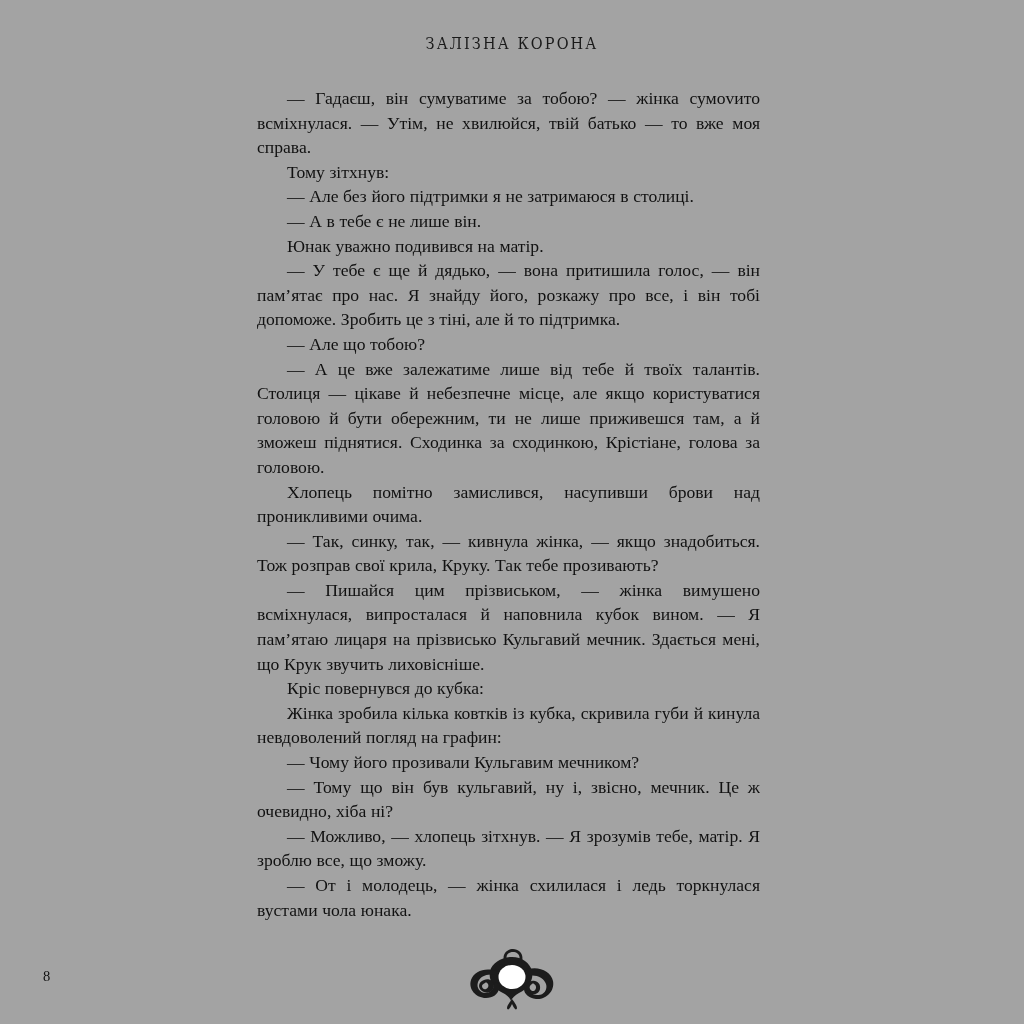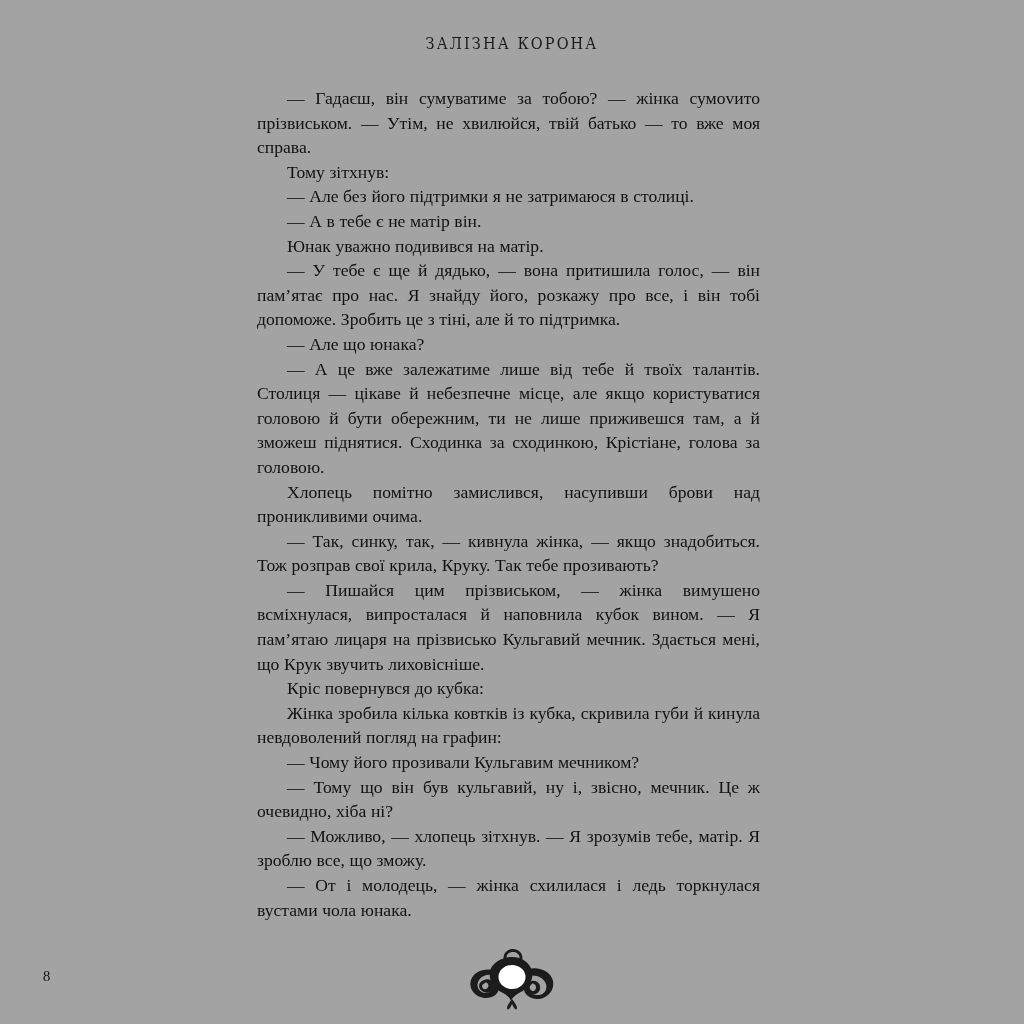--- a/index.html
+++ b/index.html
@@ -103,27 +103,27 @@
   }
 </style>
 </head>
 <body>
 
 <div class="page">
 
   <div class="running-head">ЗАЛІЗНА КОРОНА</div>
 
   <div class="text-column">
-      <p class="para">— Гадаєш, він сумуватиме за тобою? — жінка сумо­vито прізвиськом. — Утім, не хвилюйся, твій батько — то вже моя справа.</p>
+      <p class="para">— Гадаєш, він сумуватиме за тобою? — жінка сумо­vито всміхнулася. — Утім, не хвилюйся, твій батько — то вже моя справа.</p>
       <p class="para">Тому зітхнув:</p>
       <p class="para">— Але без його підтримки я не затримаюся в столиці.</p>
-      <p class="para">— А в тебе є не матір він.</p>
+      <p class="para">— А в тебе є не лише він.</p>
       <p class="para">Юнак уважно подивився на матір.</p>
       <p class="para">— У тебе є ще й дядько, — вона притишила голос, — він пам’ятає про нас. Я знайду його, розкажу про все, і він тобі допоможе. Зробить це з тіні, але й то підтримка.</p>
-      <p class="para">— Але що юнака?</p>
+      <p class="para">— Але що тобою?</p>
       <p class="para">— А це вже залежатиме лише від тебе й твоїх талан­тів. Столиця — цікаве й небезпечне місце, але якщо користуватися головою й бути обережним, ти не лише приживешся там, а й зможеш піднятися. Сходинка за сходинкою, Крістіане, голова за головою.</p>
       <p class="para">Хлопець помітно замислився, насупивши брови над проникливими очима.</p>
       <p class="para">— Так, синку, так, — кивнула жінка, — якщо знадобить­ся. Тож розправ свої крила, Круку. Так тебе прозивають?</p>
       <p class="para">— Пишайся цим прізвиськом, — жінка вимушено всміхнулася, випросталася й наповнила кубок вином. — Я пам’ятаю лицаря на прізвисько Кульгавий мечник. Здається мені, що Крук звучить лиховісніше.</p>
       <p class="para">Кріс повернувся до кубка:</p>
       <p class="para">Жінка зробила кілька ковтків із кубка, скривила губи й кинула невдоволений погляд на графин:</p>
       <p class="para">— Чому його прозивали Кульгавим мечником?</p>
       <p class="para">— Тому що він був кульгавий, ну і, звісно, мечник. Це ж очевидно, хіба ні?</p>
       <p class="para">— Можливо, — хлопець зітхнув. — Я зрозумів тебе, матір. Я зроблю все, що зможу.</p>
       <p class="para">— От і молодець, — жінка схилилася і ледь торкнулася вустами чола юнака.</p>

